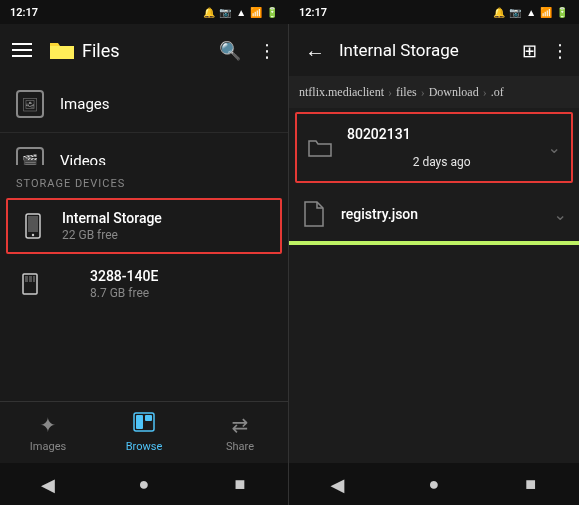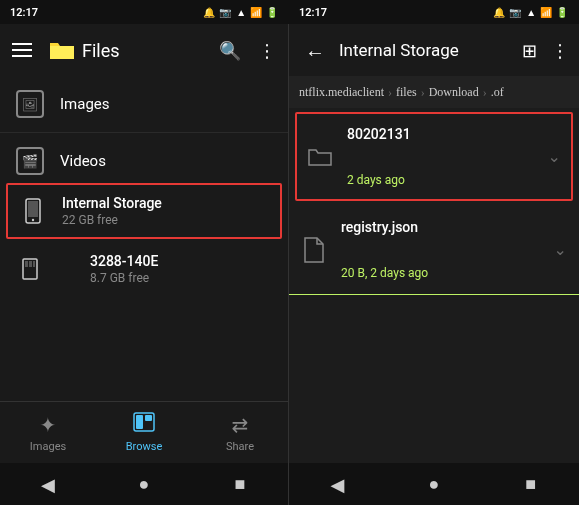--- a/index.html
+++ b/index.html
@@ -282,21 +282,21 @@
       flex: 1;
       overflow: hidden;
       background: #1c1c1c;
     }
 
     .file-item {
       display: flex;
       align-items: center;
       padding: 14px 12px;
       gap: 14px;
-      border-bottom: 1px solid #bef264;
+      border-bottom: 4px solid #bef264;
       cursor: pointer;
     }
 
     .file-item.highlighted {
       border: 2px solid #e53935;
       margin: 4px 6px;
       border-radius: 2px;
       padding: 12px 10px;
     }
 
@@ -305,32 +305,32 @@
       font-size: 22px;
       width: 26px;
       display: flex;
       align-items: center;
       justify-content: center;
     }
 
     .file-info {
       flex: 1;
       display: flex;
-      flex-direction: column;
+      flex-direction: row;
       gap: 2px;
     }
 
     .file-name {
       color: #fff;
       font-size: 14px;
       font-weight: 500;
     }
 
     .file-meta {
-      color: #bef264;
+      color: #e5e5e5;
       font-size: 12px;
       margin-top: 29px;
     }
 
     .file-chevron {
       color: #666;
       font-size: 16px;
     }
 
     
@@ -431,20 +431,21 @@
         <div class="nav-icon">🖼</div>
         <span class="nav-label">Images</span>
       </div>
       <div class="nav-item">
         <div class="nav-icon">🎬</div>
         <span class="nav-label">Videos</span>
       </div>
 
     </div>
 
+    <div class="section-header">STORAGE DEVICES</div>
 
     <div class="storage-item highlighted">
       <div class="storage-icon">
         <svg width="26" height="26" viewBox="0 0 26 26">
           <rect x="6" y="1" width="14" height="24" rx="2" fill="none" stroke="#ccc" stroke-width="1.5"></rect>
           <rect x="8" y="3" width="10" height="16" fill="#555"></rect>
           <circle cx="13" cy="22" r="1.2" fill="#ccc"></circle>
         </svg>
       </div>
       <div class="storage-info">
@@ -556,21 +557,20 @@
 
     <div class="file-item">
       <div class="file-icon">
         <svg width="22" height="26" viewBox="0 0 22 26">
           <path d="M2,1 L14,1 L20,7 L20,25 L2,25 Z" fill="none" stroke="#888" stroke-width="1.5"></path>
           <path d="M14,1 L14,7 L20,7" fill="none" stroke="#888" stroke-width="1.5"></path>
         </svg>
       </div>
       <div class="file-info">
         <span class="file-name">registry.json</span>
-        <span class="file-meta">20 B, 2 days ago</span>
       </div>
       <span class="file-chevron">⌄</span>
     </div>
   </div>
 
   <div class="nav-bar">
     <div class="nav-bar-btn">
       <span>◀</span>
     </div>
     <div class="nav-bar-btn">

